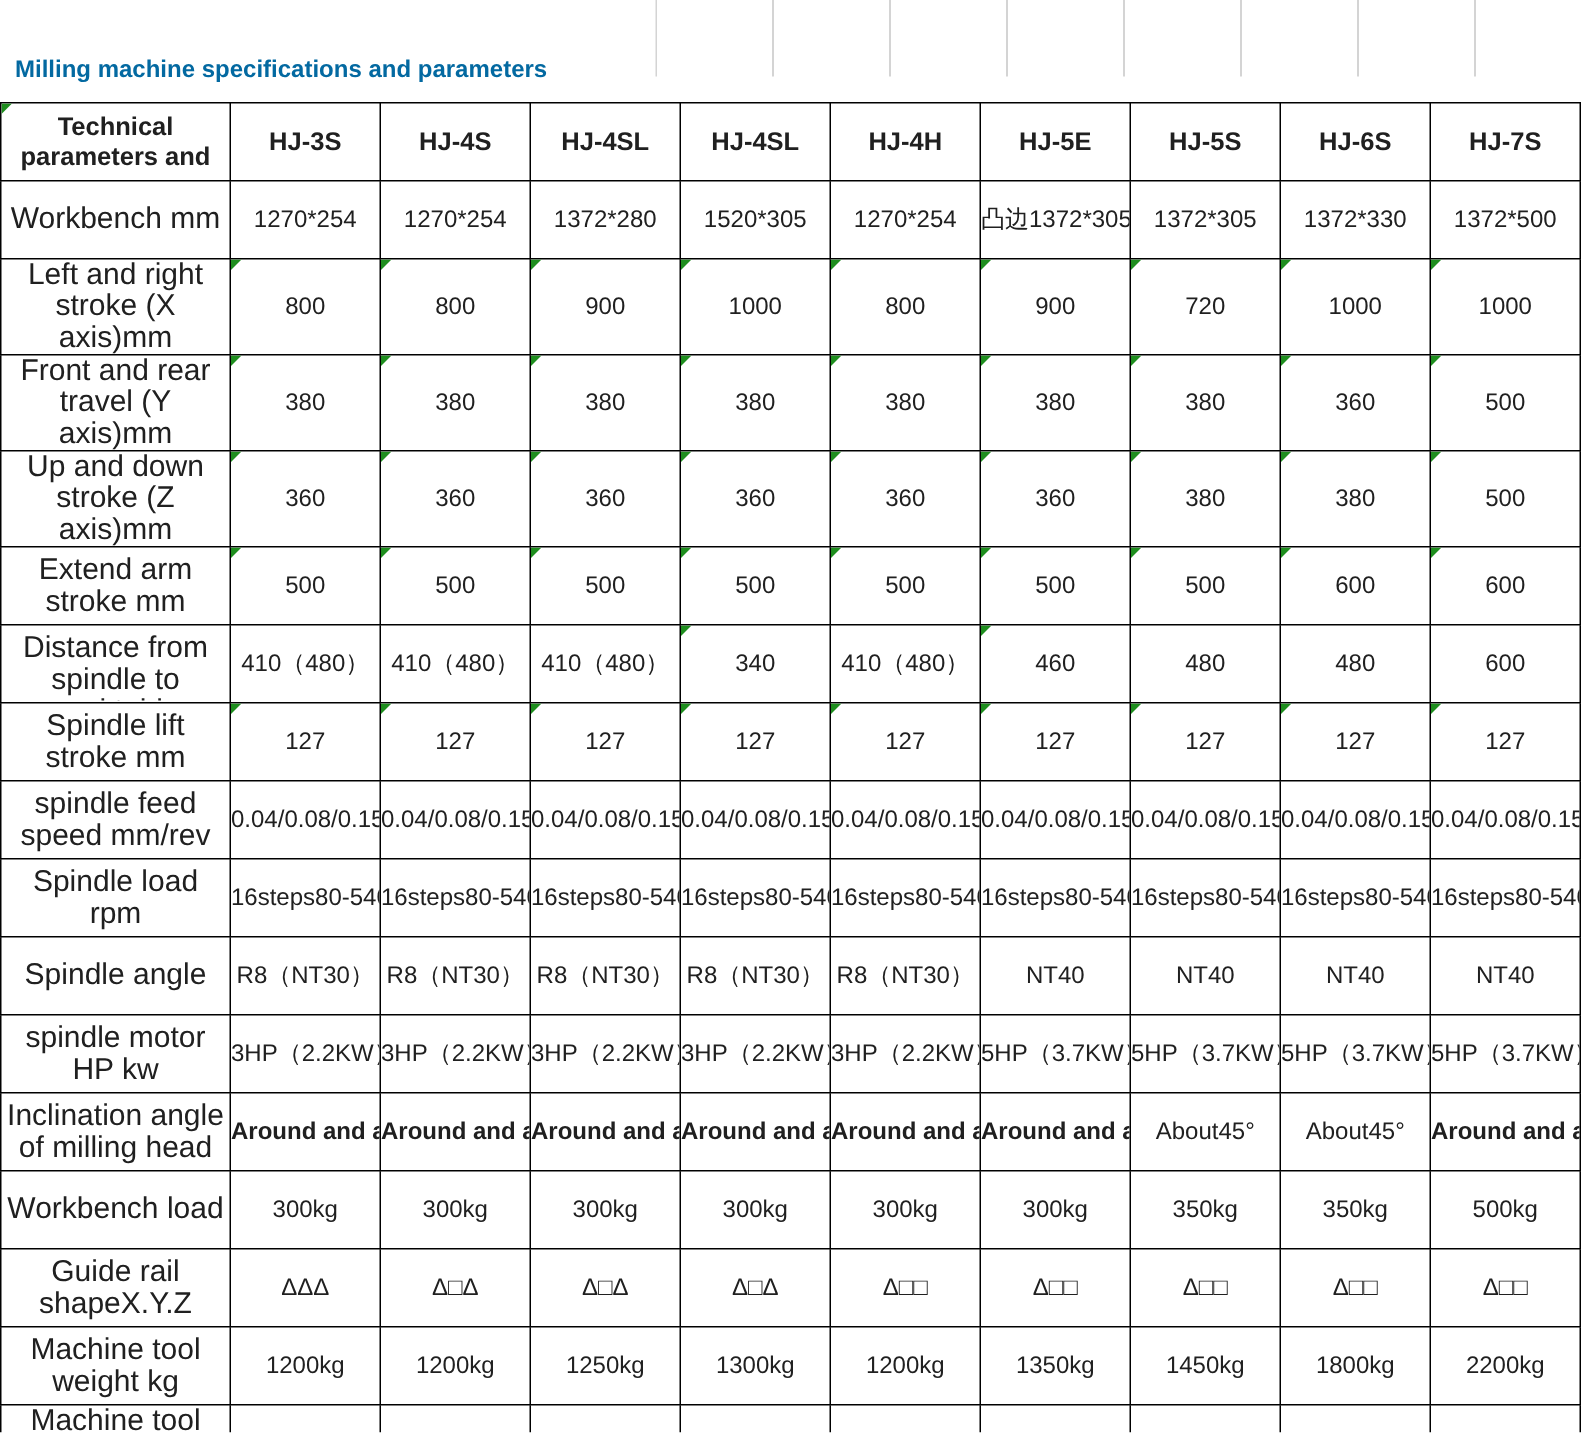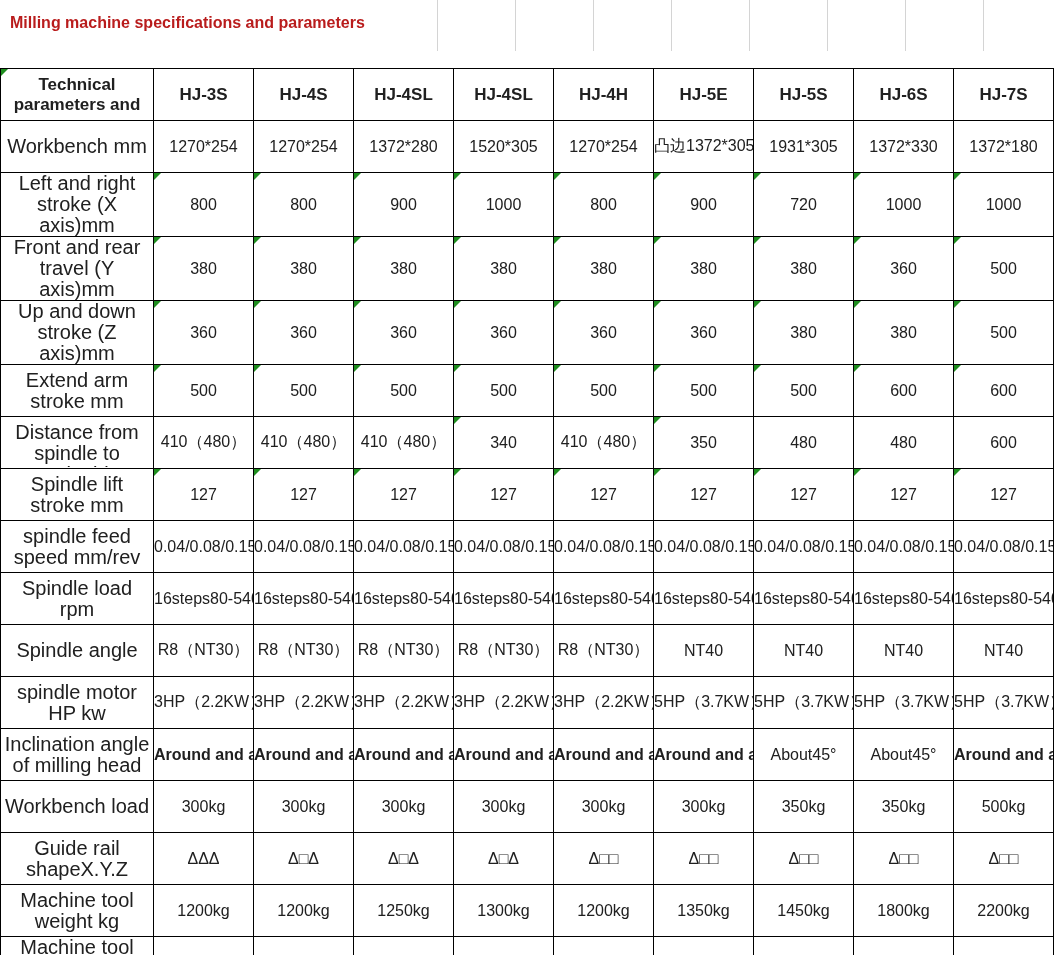--- a/index.html
+++ b/index.html
@@ -32,21 +32,21 @@
   .tri{position:absolute;left:0;top:0;width:0;height:0;display:block;
        border-top:7px solid #1e8e1e;border-right:7px solid transparent}
 </style>
 </head>
 <body>
 
 <div class="page">
 
   <div class="title-grid"></div>
 
-  <div class="title" style="color: #b91c1c;">Milling machine specifications and parameters</div>
+  <div class="title" style="color: #0369a1; margin-top: 24px;">Milling machine specifications and parameters</div>
 
 
   <table>
     <colgroup>
       <col class="c0">
         <col>
         <col>
         <col>
         <col>
         <col>
@@ -76,23 +76,23 @@
         <tr>
           <td class="label">
             <div class="lblwrap"><span>Workbench mm</span></div>
           </td>
           <td class="val v15"><span>1270*254</span></td>
           <td class="val v15"><span>1270*254</span></td>
           <td class="val v15"><span>1372*280</span></td>
           <td class="val v15"><span>1520*305</span></td>
           <td class="val v15"><span>1270*254</span></td>
           <td class="val v15 v12"><span>凸边1372*305</span></td>
-          <td class="val v15"><span>1931*305</span></td>
+          <td class="val v15"><span>1372*305</span></td>
           <td class="val v15"><span>1372*330</span></td>
-          <td class="val v15"><span>1372*180</span></td>
+          <td class="val v15"><span>1372*500</span></td>
         </tr>
         <tr>
           <td class="label">
             <div class="lblwrap"><span>Left and right stroke (X axis)mm</span></div>
           </td>
           <td class="val"><i class="tri" style="border-top-color: rgb(30, 142, 30);"></i><span>800</span></td>
           <td class="val"><i class="tri" style="border-top-color: rgb(30, 142, 30);"></i><span>800</span></td>
           <td class="val"><i class="tri" style="border-top-color: rgb(30, 142, 30);"></i><span>900</span></td>
           <td class="val"><i class="tri" style="border-top-color: rgb(30, 142, 30);"></i><span>1000</span></td>
           <td class="val"><i class="tri" style="border-top-color: rgb(30, 142, 30);"></i><span>800</span></td>
@@ -145,21 +145,21 @@
         </tr>
         <tr>
           <td class="label clip">
             <div class="lblwrap"><span>Distance from spindle to</span><span class="ovf">worktable</span></div>
           </td>
           <td class="val v14"><span>410（480）</span></td>
           <td class="val v14"><span>410（480）</span></td>
           <td class="val v14"><span>410（480）</span></td>
           <td class="val v14"><i class="tri" style="border-top-color: rgb(30, 142, 30);"></i><span>340</span></td>
           <td class="val v14"><span>410（480）</span></td>
-          <td class="val v14"><i class="tri" style="border-top-color: rgb(30, 142, 30);"></i><span>350</span></td>
+          <td class="val v14"><i class="tri" style="border-top-color: rgb(30, 142, 30);"></i><span>460</span></td>
           <td class="val v14"><span>480</span></td>
           <td class="val v14"><span>480</span></td>
           <td class="val v14"><span>600</span></td>
         </tr>
         <tr>
           <td class="label">
             <div class="lblwrap"><span>Spindle lift stroke mm</span></div>
           </td>
           <td class="val"><i class="tri" style="border-top-color: rgb(30, 142, 30);"></i><span>127</span></td>
           <td class="val"><i class="tri" style="border-top-color: rgb(30, 142, 30);"></i><span>127</span></td>

